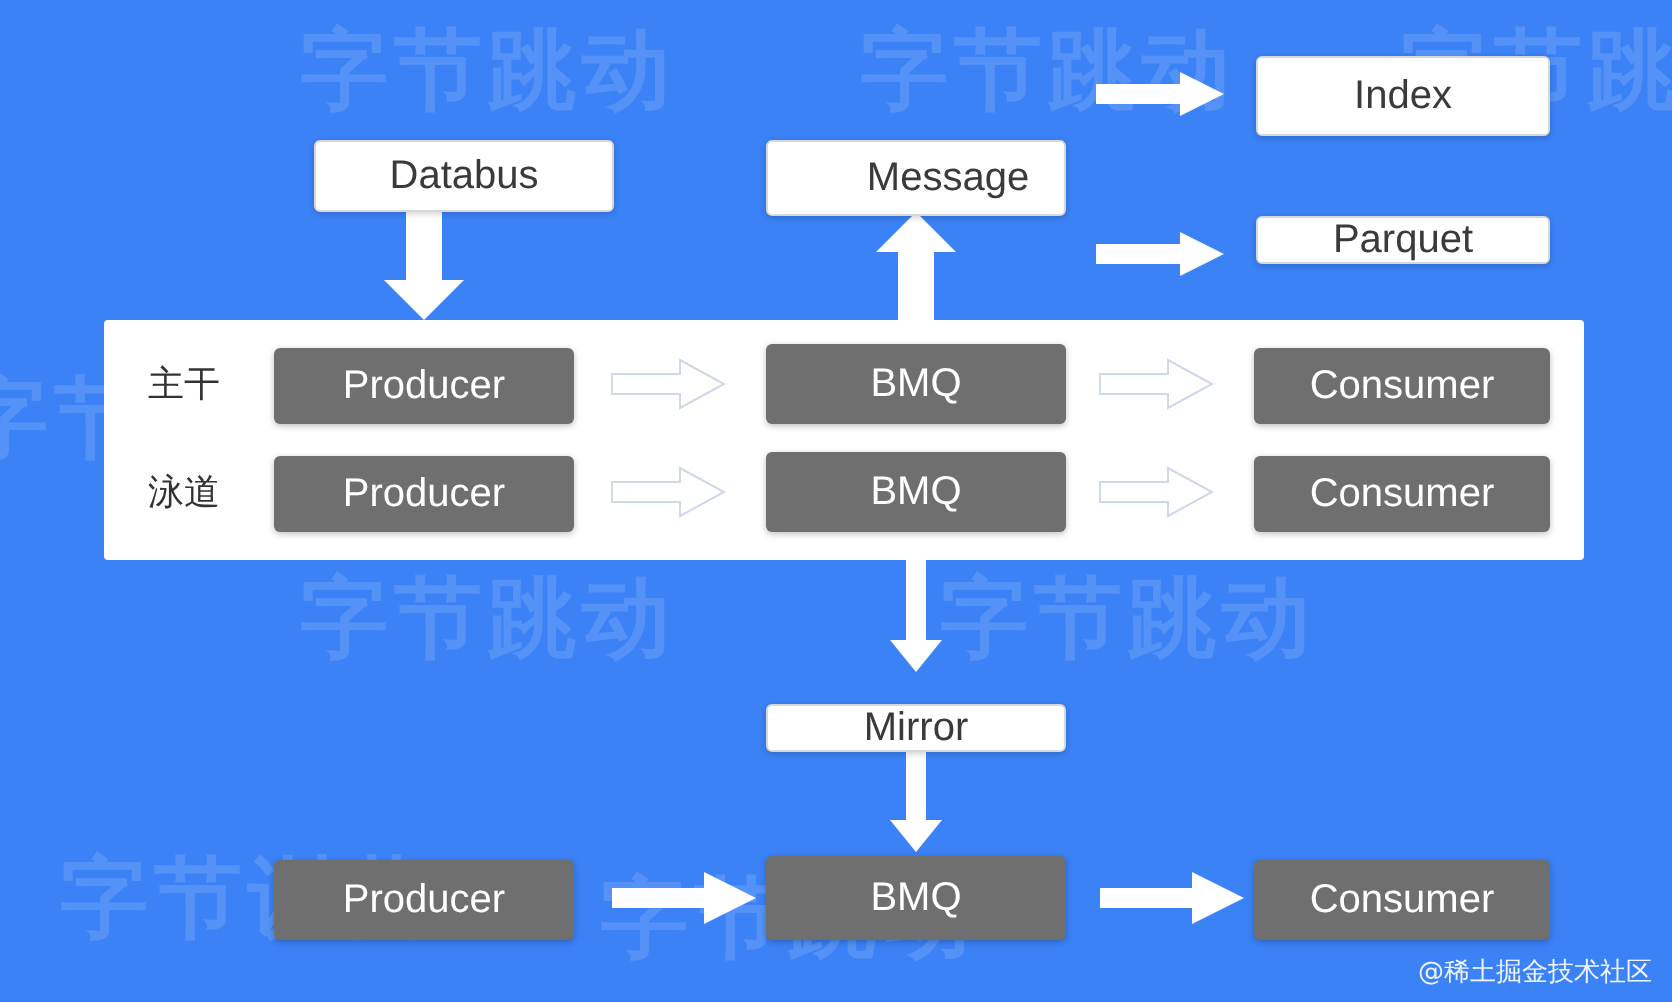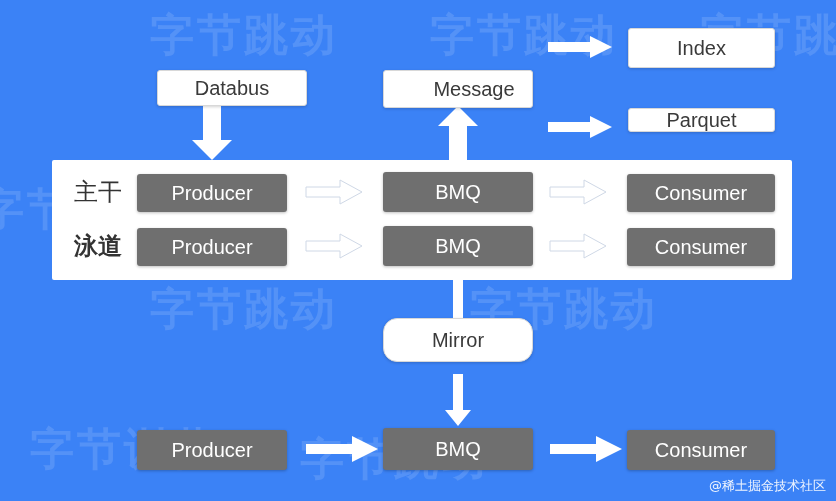--- a/index.html
+++ b/index.html
@@ -54,21 +54,21 @@
     box-shadow: 0 1px 3px rgba(0,0,0,0.18);
   }
   .node.gray {
     background: #6f6f6f;
     color: #ffffff;
     box-shadow: 0 1px 3px rgba(0,0,0,0.25);
   }
   .cn-label {
     position: absolute;
     color: #333333;
-    font-size: 24px;
+    font-size: 18px;
     font-family: "DejaVu Sans", sans-serif;
     display: flex;
     align-items: center;
   }
   
   .arrows {
     position: absolute;
     inset: 0;
     pointer-events: none;
   }
@@ -154,31 +154,31 @@
       <path d="M550,444 L596,444 L596,436 L622,449 L596,462 L596,454 L550,454 Z" fill="#ffffff"></path>
     </g>
   </svg>
 
   <div class="node white" style="left:137px; top:70px; width:150px; height:36px;margin-left:20px;">Databus</div>
   <div class="node white" style="left:383px; top:70px; width:150px; height:38px;padding-left:32px;">Message</div>
   <div class="node white" style="left:628px; top:28px; width:147px; height:40px;">Index</div>
   <div class="node white" style="left:628px; top:108px; width:147px; height:24px;">Parquet</div>
 
   <div class="cn-label" style="left:74px; top:180px; height:24px;">主干</div>
-  <div class="cn-label" style="left:74px; top:234px; height:24px;font-weight:bold;">泳道</div>
+  <div class="cn-label" style="left:74px; top:234px; height:24px;">泳道</div>
 
   <div class="node gray" style="left:137px; top:174px; width:150px; height:38px;">Producer</div>
   <div class="node gray" style="left:383px; top:172px; width:150px; height:40px;">BMQ</div>
   <div class="node gray" style="left:627px; top:174px; width:148px; height:38px;">Consumer</div>
 
   <div class="node gray" style="left:137px; top:228px; width:150px; height:38px;">Producer</div>
   <div class="node gray" style="left:383px; top:226px; width:150px; height:40px;">BMQ</div>
   <div class="node gray" style="left:627px; top:228px; width:148px; height:38px;">Consumer</div>
 
-  <div class="node white" style="left:383px; top:318px; width:150px; height:44px;border-radius:14px;">Mirror</div>
+  <div class="node white" style="left:383px; top:352px; width:150px; height:24px;">Mirror</div>
 
   <div class="node gray" style="left:137px; top:430px; width:150px; height:40px;">Producer</div>
   <div class="node gray" style="left:383px; top:428px; width:150px; height:42px;">BMQ</div>
   <div class="node gray" style="left:627px; top:430px; width:148px; height:40px;">Consumer</div>
 
   <div class="credit">@稀土掘金技术社区</div>
 
 </div>
 
 </body></html>

